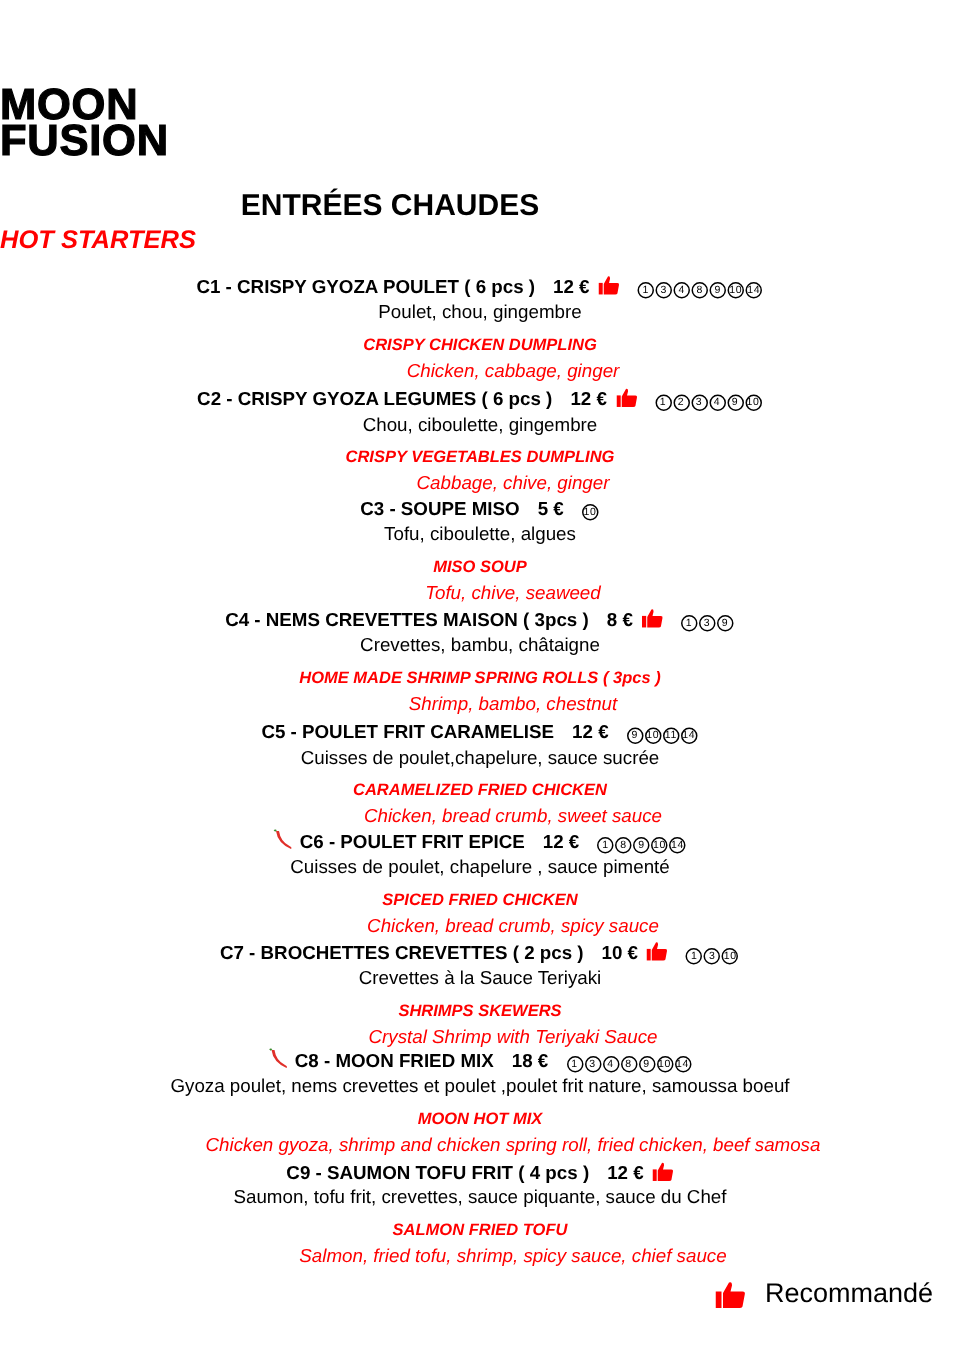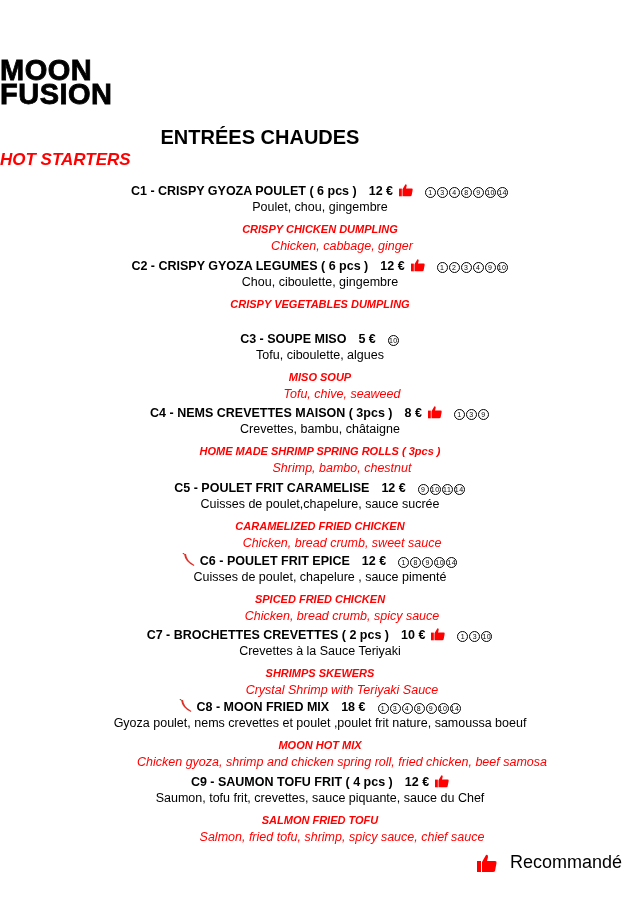--- a/index.html
+++ b/index.html
@@ -43,20 +43,21 @@
       <div class="en-name">CRISPY CHICKEN DUMPLING</div>
       <div class="en-desc">Chicken, cabbage, ginger</div>
     </div>
     <div class="item" style="top: 258px;">
       <div class="head"><span>C2 - CRISPY GYOZA LEGUMES ( 6 pcs )</span><span class="price">12 €</span><svg class="thumb" viewBox="0 0 20 18">
           <rect x="0" y="7" width="4" height="11" fill="#ff0000"></rect>
           <path d="M5 8 L9 1 Q11 0 11 3 L10 7 L18 7 Q20 7 19.5 9 L18 17 Q17.5 18 16 18 L5 18 Z" fill="#ff0000"></path>
         </svg><span class="allergens"><span class="allergen">1</span><span class="allergen">2</span><span class="allergen">3</span><span class="allergen">4</span><span class="allergen">9</span><span class="allergen">10</span></span></div>
       <div class="fr-desc">Chou, ciboulette, gingembre</div>
       <div class="en-name">CRISPY VEGETABLES DUMPLING</div>
+      <div class="en-desc">Cabbage, chive, ginger</div>
     </div>
     <div class="item" style="top: 332px;">
       <div class="head"><span>C3 - SOUPE MISO</span><span class="price">5 €</span><span class="allergens"><span class="allergen">10</span></span></div>
       <div class="fr-desc">Tofu, ciboulette, algues</div>
       <div class="en-name">MISO SOUP</div>
       <div class="en-desc">Tofu, chive, seaweed</div>
     </div>
     <div class="item" style="top: 405px;">
       <div class="head"><span>C4 - NEMS CREVETTES MAISON ( 3pcs )</span><span class="price">8 €</span><svg class="thumb" viewBox="0 0 20 18">
           <rect x="0" y="7" width="4" height="11" fill="#ff0000"></rect>

